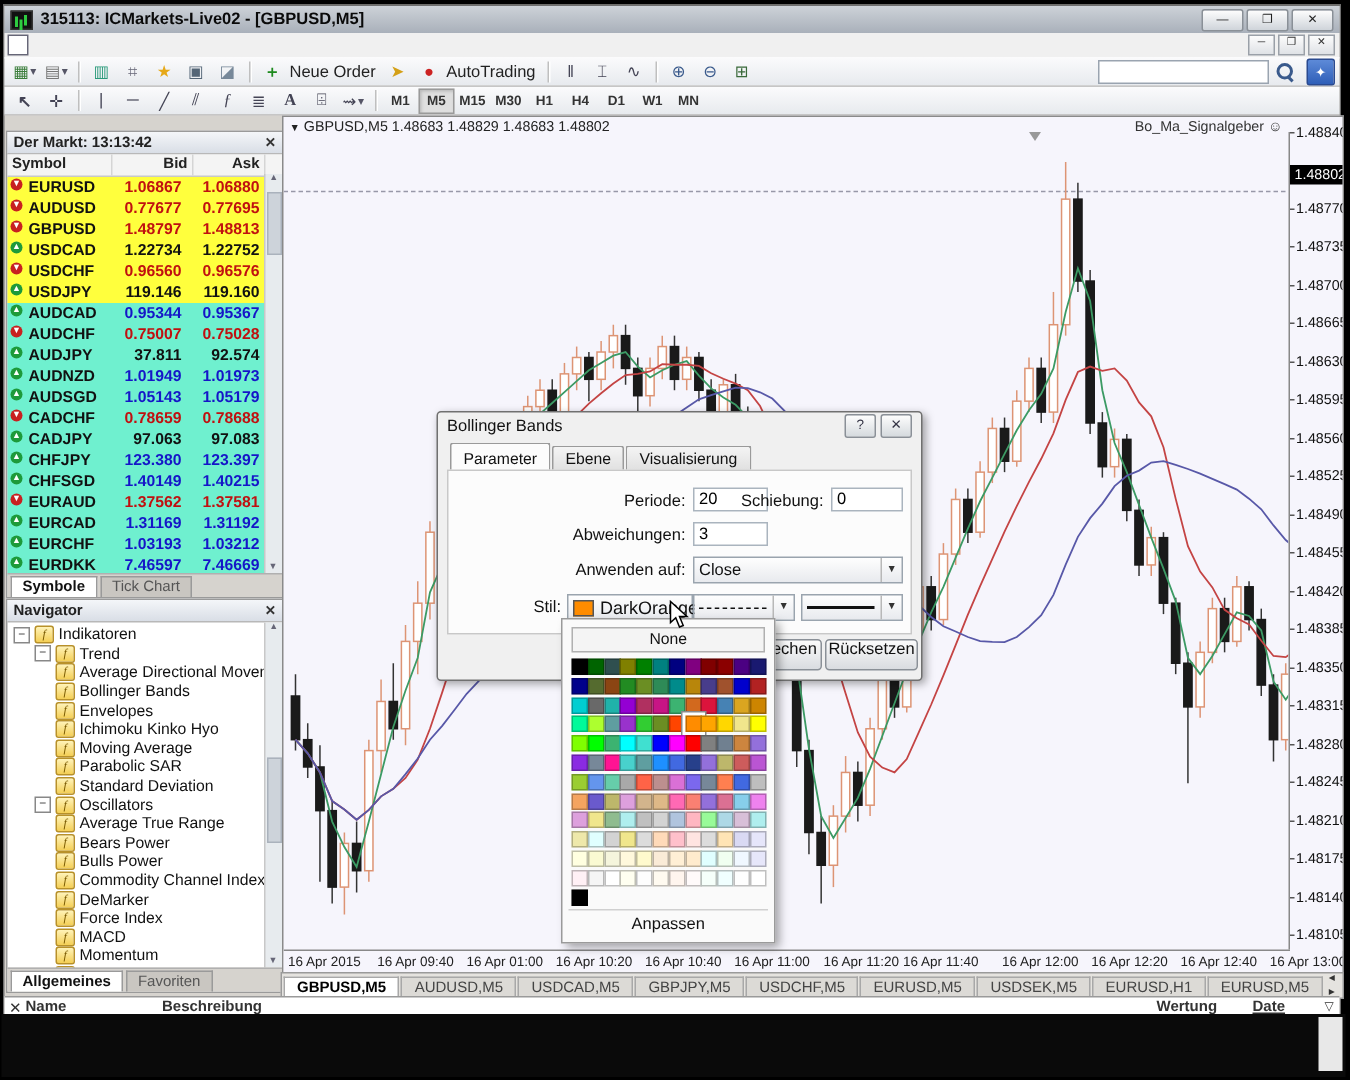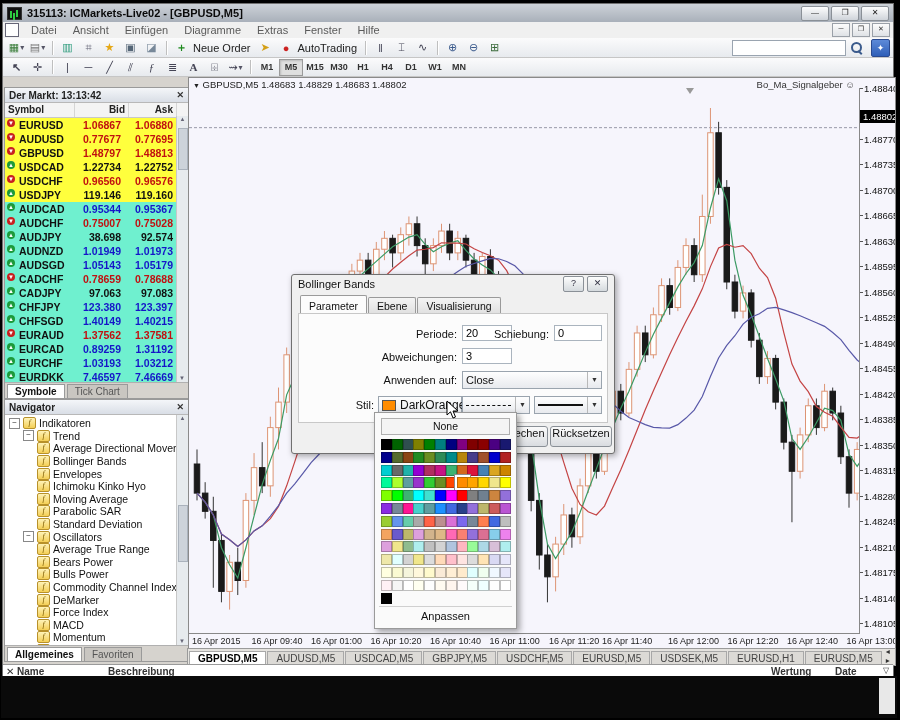--- a/index.html
+++ b/index.html
@@ -114,29 +114,20 @@
     <span class="appicon"></span>
     <span id="title-text">315113: ICMarkets-Live02 - [GBPUSD,M5]</span>
     <span class="grow"></span>
     <span class="winbtn">—</span>
     <span class="winbtn">❐</span>
     <span class="winbtn">✕</span>
   </div>
 
   <div id="menubar">
     <span class="docicon"></span>
-    <span id="menu-items" style="display:flex">
-        <span class="menu-item">Datei</span>
-        <span class="menu-item">Ansicht</span>
-        <span class="menu-item">Einfügen</span>
-        <span class="menu-item">Diagramme</span>
-        <span class="menu-item">Extras</span>
-        <span class="menu-item">Fenster</span>
-        <span class="menu-item">Hilfe</span>
-      </span>
     <span style="margin-left:auto;display:flex;padding-right:3px">
       <span class="childbtn">─</span>
       <span class="childbtn">❐</span>
       <span class="childbtn">✕</span>
     </span>
   </div>
 
   <div id="toolbar1" class="toolbar">
     <span class="tbtn" style="color:#3a7d3a">▦<span class="small">▾</span></span>
     <span class="tbtn" style="color:#777">▤<span class="small">▾</span></span>
@@ -269,21 +260,21 @@
             <span>AUDCHF</span>
           </span>
           <span class="mw-bid txt-red">0.75007</span>
           <span class="mw-ask txt-red">0.75028</span>
         </div>
         <div class="mw-row cyan">
           <span class="mw-sym">
             <span class="mw-arrow" style="background: rgb(29, 154, 58);">▲</span>
             <span>AUDJPY</span>
           </span>
-          <span class="mw-bid txt-black">38.698</span>
+          <span class="mw-bid txt-black">37.811</span>
           <span class="mw-ask txt-black">92.574</span>
         </div>
         <div class="mw-row cyan">
           <span class="mw-sym">
             <span class="mw-arrow" style="background: rgb(29, 154, 58);">▲</span>
             <span>AUDNZD</span>
           </span>
           <span class="mw-bid txt-blue">1.01949</span>
           <span class="mw-ask txt-blue">1.01973</span>
         </div>
@@ -333,21 +324,21 @@
             <span>EURAUD</span>
           </span>
           <span class="mw-bid txt-red">1.37562</span>
           <span class="mw-ask txt-red">1.37581</span>
         </div>
         <div class="mw-row cyan">
           <span class="mw-sym">
             <span class="mw-arrow" style="background: rgb(29, 154, 58);">▲</span>
             <span>EURCAD</span>
           </span>
-          <span class="mw-bid txt-blue">0.89259</span>
+          <span class="mw-bid txt-blue">1.31169</span>
           <span class="mw-ask txt-blue">1.31192</span>
         </div>
         <div class="mw-row cyan">
           <span class="mw-sym">
             <span class="mw-arrow" style="background: rgb(29, 154, 58);">▲</span>
             <span>EURCHF</span>
           </span>
           <span class="mw-bid txt-blue">1.03193</span>
           <span class="mw-ask txt-blue">1.03212</span>
         </div>

